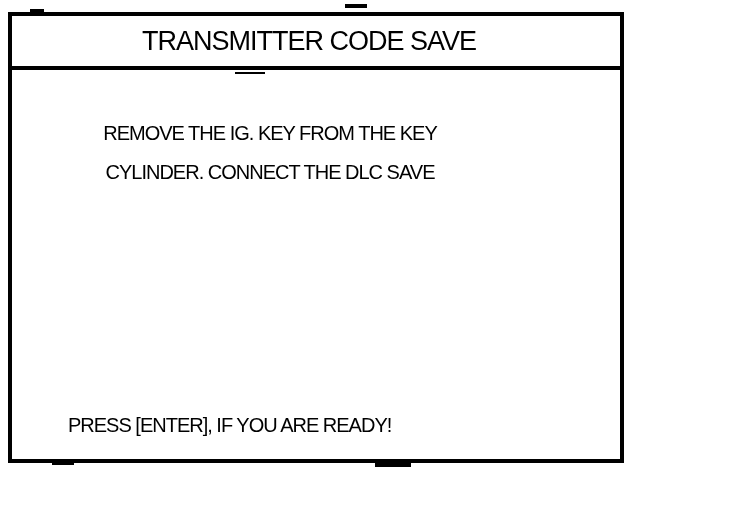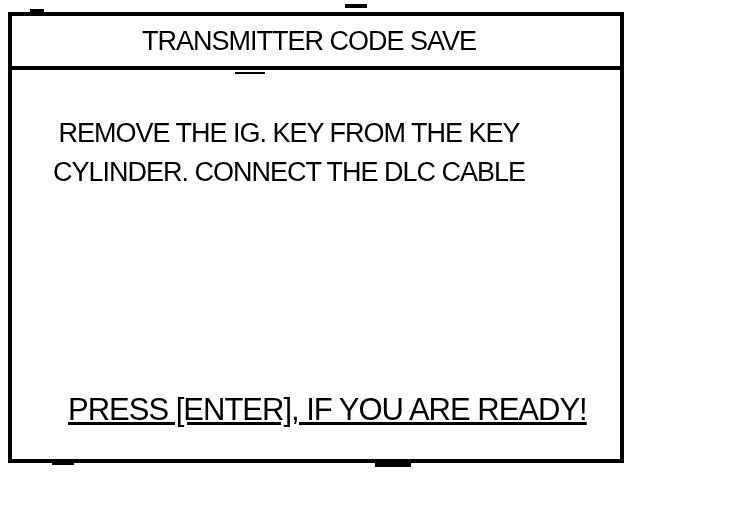--- a/index.html
+++ b/index.html
@@ -35,40 +35,39 @@
     justify-content: center;
     padding-right: 14px;
   }
   .title-text {
     font-size: 27px;
     letter-spacing: -1px;
     white-space: nowrap;
   }
   .instructions {
     position: absolute;
-    left: 32px;
+    left: 13px;
     top: 98px;
     width: 490px;
     text-align: center;
-    font-size: 27px;
+    font-size: 20px;
     line-height: 39px;
     letter-spacing: -1px;
   }
   .instruction-line {
     white-space: nowrap;
   }
   .prompt {
     position: absolute;
     left: 56px;
-    top: 374px;
-    font-size: 31px;
+    top: 390px;
+    font-size: 20px;
     line-height: 39px;
     letter-spacing: -1px;
     white-space: nowrap;
-    text-decoration: underline;
   }
   .figcode {
     position: absolute;
     right: 31px;
     top: 479px;
     font-size: 17px;
     font-weight: bold;
     letter-spacing: -0.3px;
     white-space: nowrap;
   }
@@ -88,21 +87,21 @@
 <div class="page">
 
   <div class="screen">
 
     <div class="titlebar">
       <span class="title-text">TRANSMITTER CODE SAVE</span>
     </div>
 
     <div class="instructions">
       <div class="instruction-line">REMOVE THE IG. KEY FROM THE KEY</div>
-      <div class="instruction-line">CYLINDER. CONNECT THE DLC CABLE</div>
+      <div class="instruction-line">CYLINDER. CONNECT THE DLC SAVE</div>
     </div>
 
     <div class="prompt">PRESS [ENTER], IF YOU ARE READY!</div>
 
   </div>
 
 
   <div class="noise noise-a"></div>
   <div class="noise noise-b"></div>
   <div class="noise noise-c"></div>

